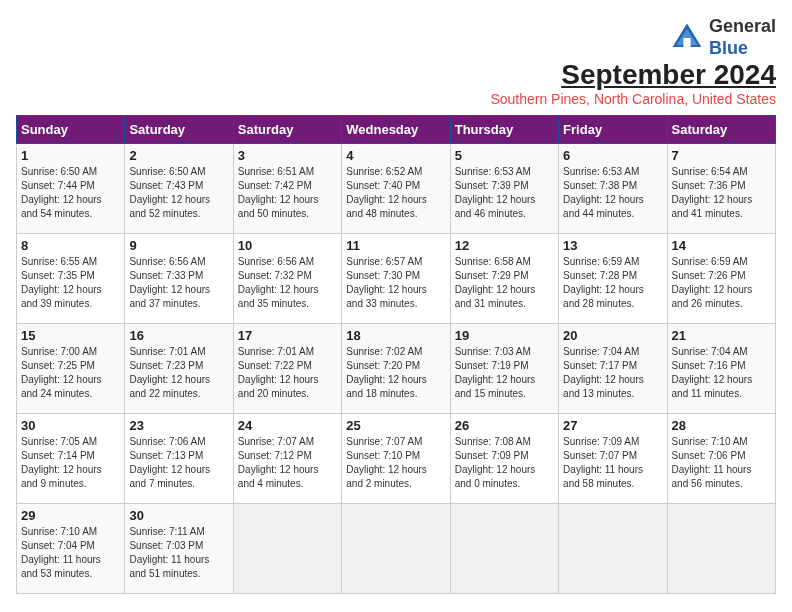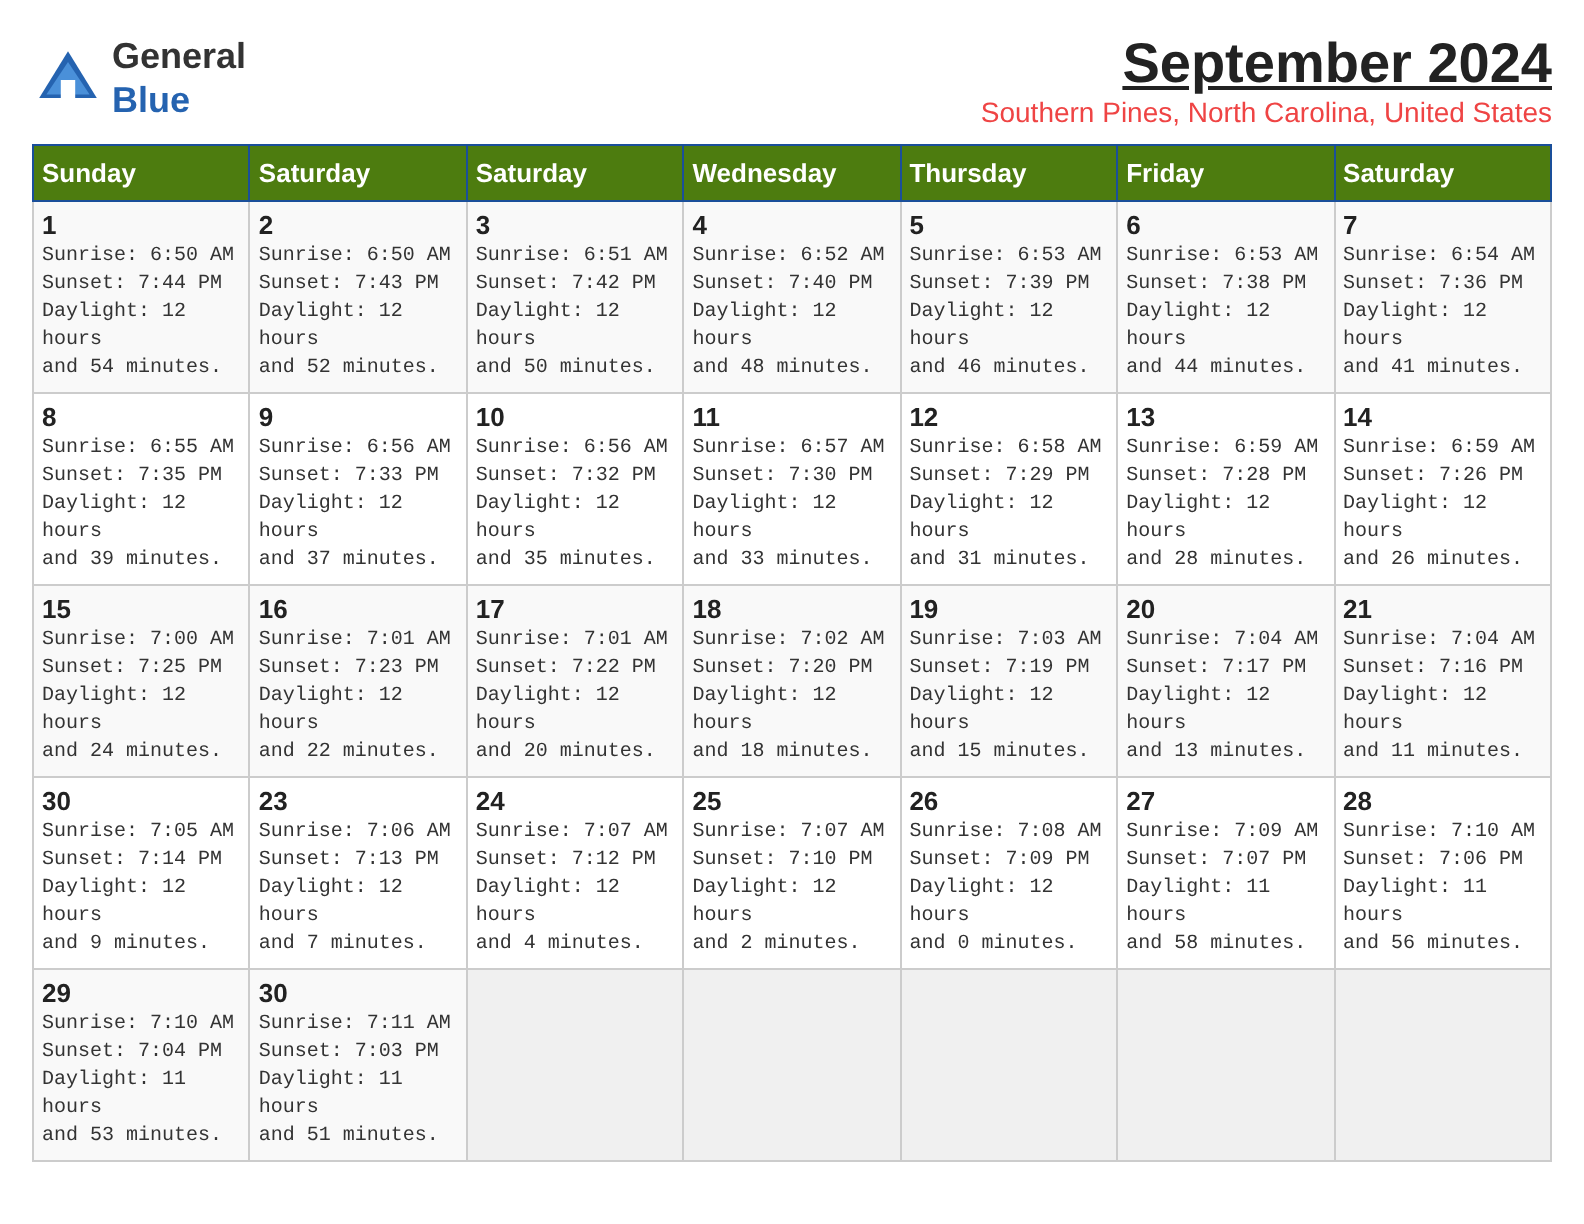--- a/index.html
+++ b/index.html
@@ -6,22 +6,23 @@
     body {
       font-family: Arial, sans-serif;
       background: #fff;
       width: 792px;
       min-height: 612px;
       padding: 16px;
     }
     .header-area {
       display: flex;
       justify-content: space-between;
-      align-items: center;
+      align-items: flex-end;
       margin-bottom: 8px;
+      flex-direction: column;
     }
     .logo {
       display: flex;
       align-items: center;
       gap: 4px;
     }
     .logo-text {
       font-size: 18px;
       font-weight: bold;
       line-height: 1.2;
@@ -44,21 +45,21 @@
     .location {
       font-size: 14px;
       color: #ef4444;
     }
     .calendar {
       width: 100%;
       border-collapse: collapse;
       table-layout: fixed;
     }
     .calendar thead th {
-      background-color: #4d7c0f;
+      background-color: #701a75;
       color: #fff;
       font-size: 13px;
       font-weight: bold;
       padding: 6px 4px;
       text-align: left;
       border: 1px solid #1a4f9a;
     }
     .calendar tbody td {
       border: 1px solid #ccc;
       vertical-align: top;
@@ -77,21 +78,20 @@
       color: #222;
       display: block;
       margin-bottom: 2px;
     }
     .day-empty {
       background: #f0f0f0 !important;
     }
     .cell-text {
       font-size: 10px;
       line-height: 1.4;
-      font-family: Liberation Mono, monospace;
     }
   </style>
 </head>
 <body>
 
 <div class="header-area">
   <div class="logo">
     <svg class="logo-icon" viewBox="0 0 40 40">
       <polygon points="20,4 36,30 4,30" fill="#2563b0"></polygon>
       <polygon points="20,10 32,28 8,28" fill="#4a90d9"></polygon>

